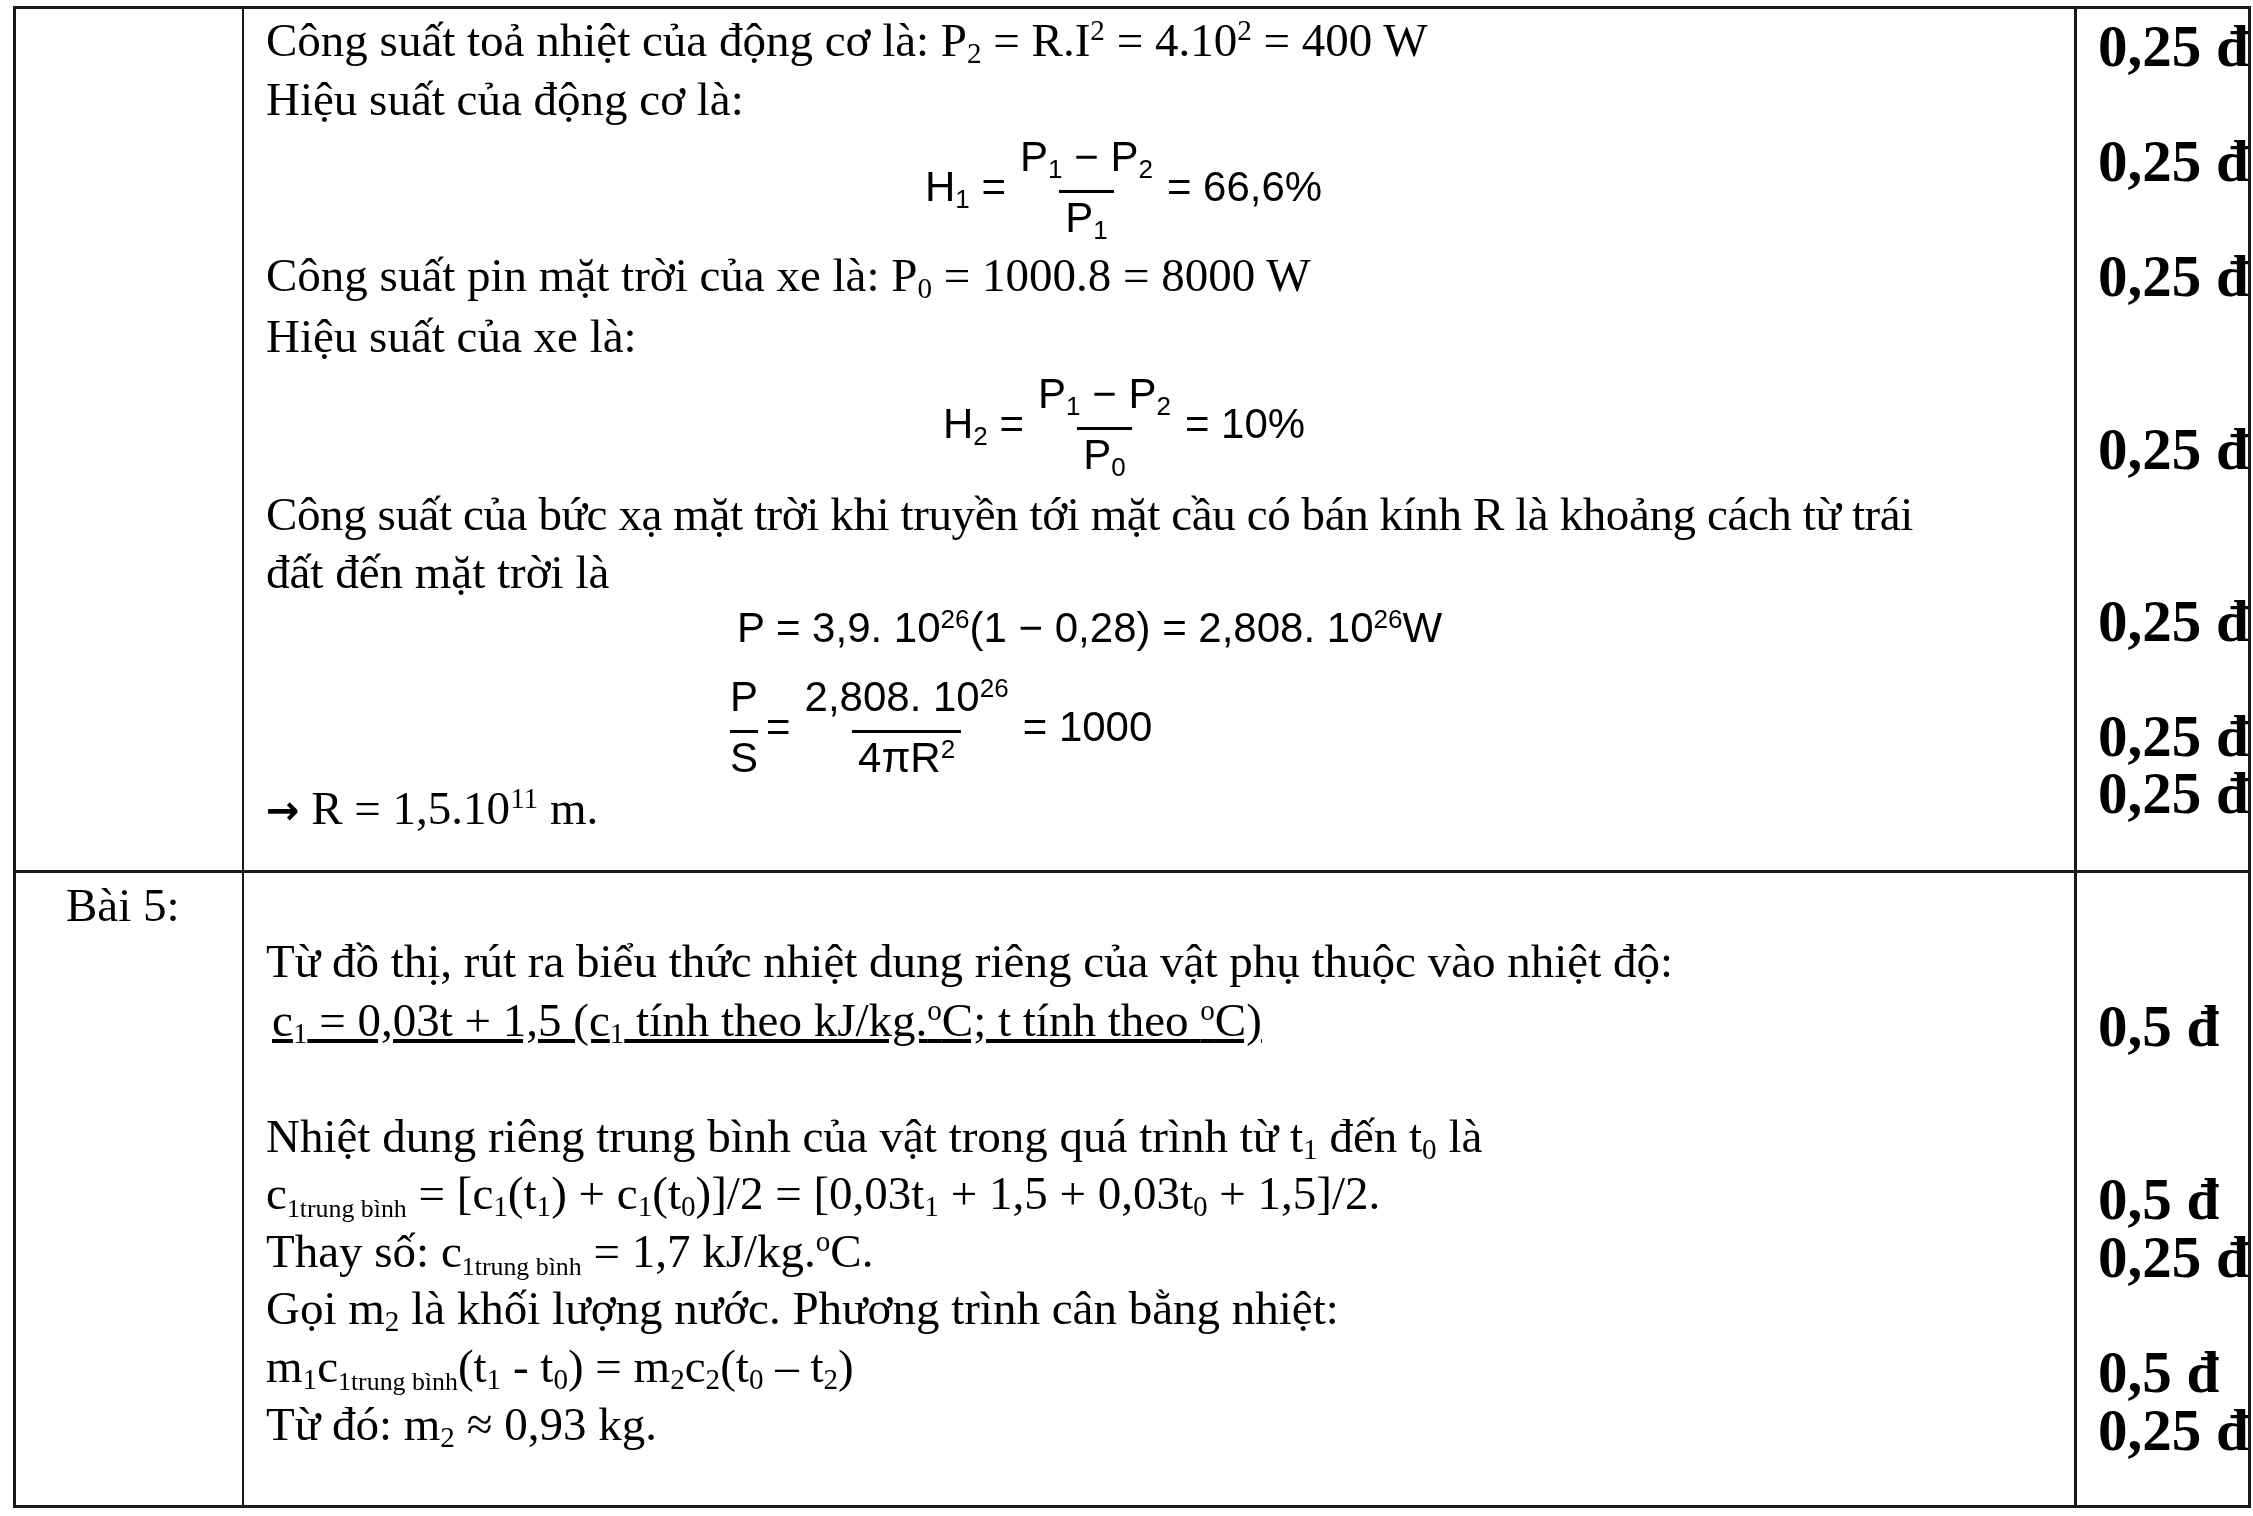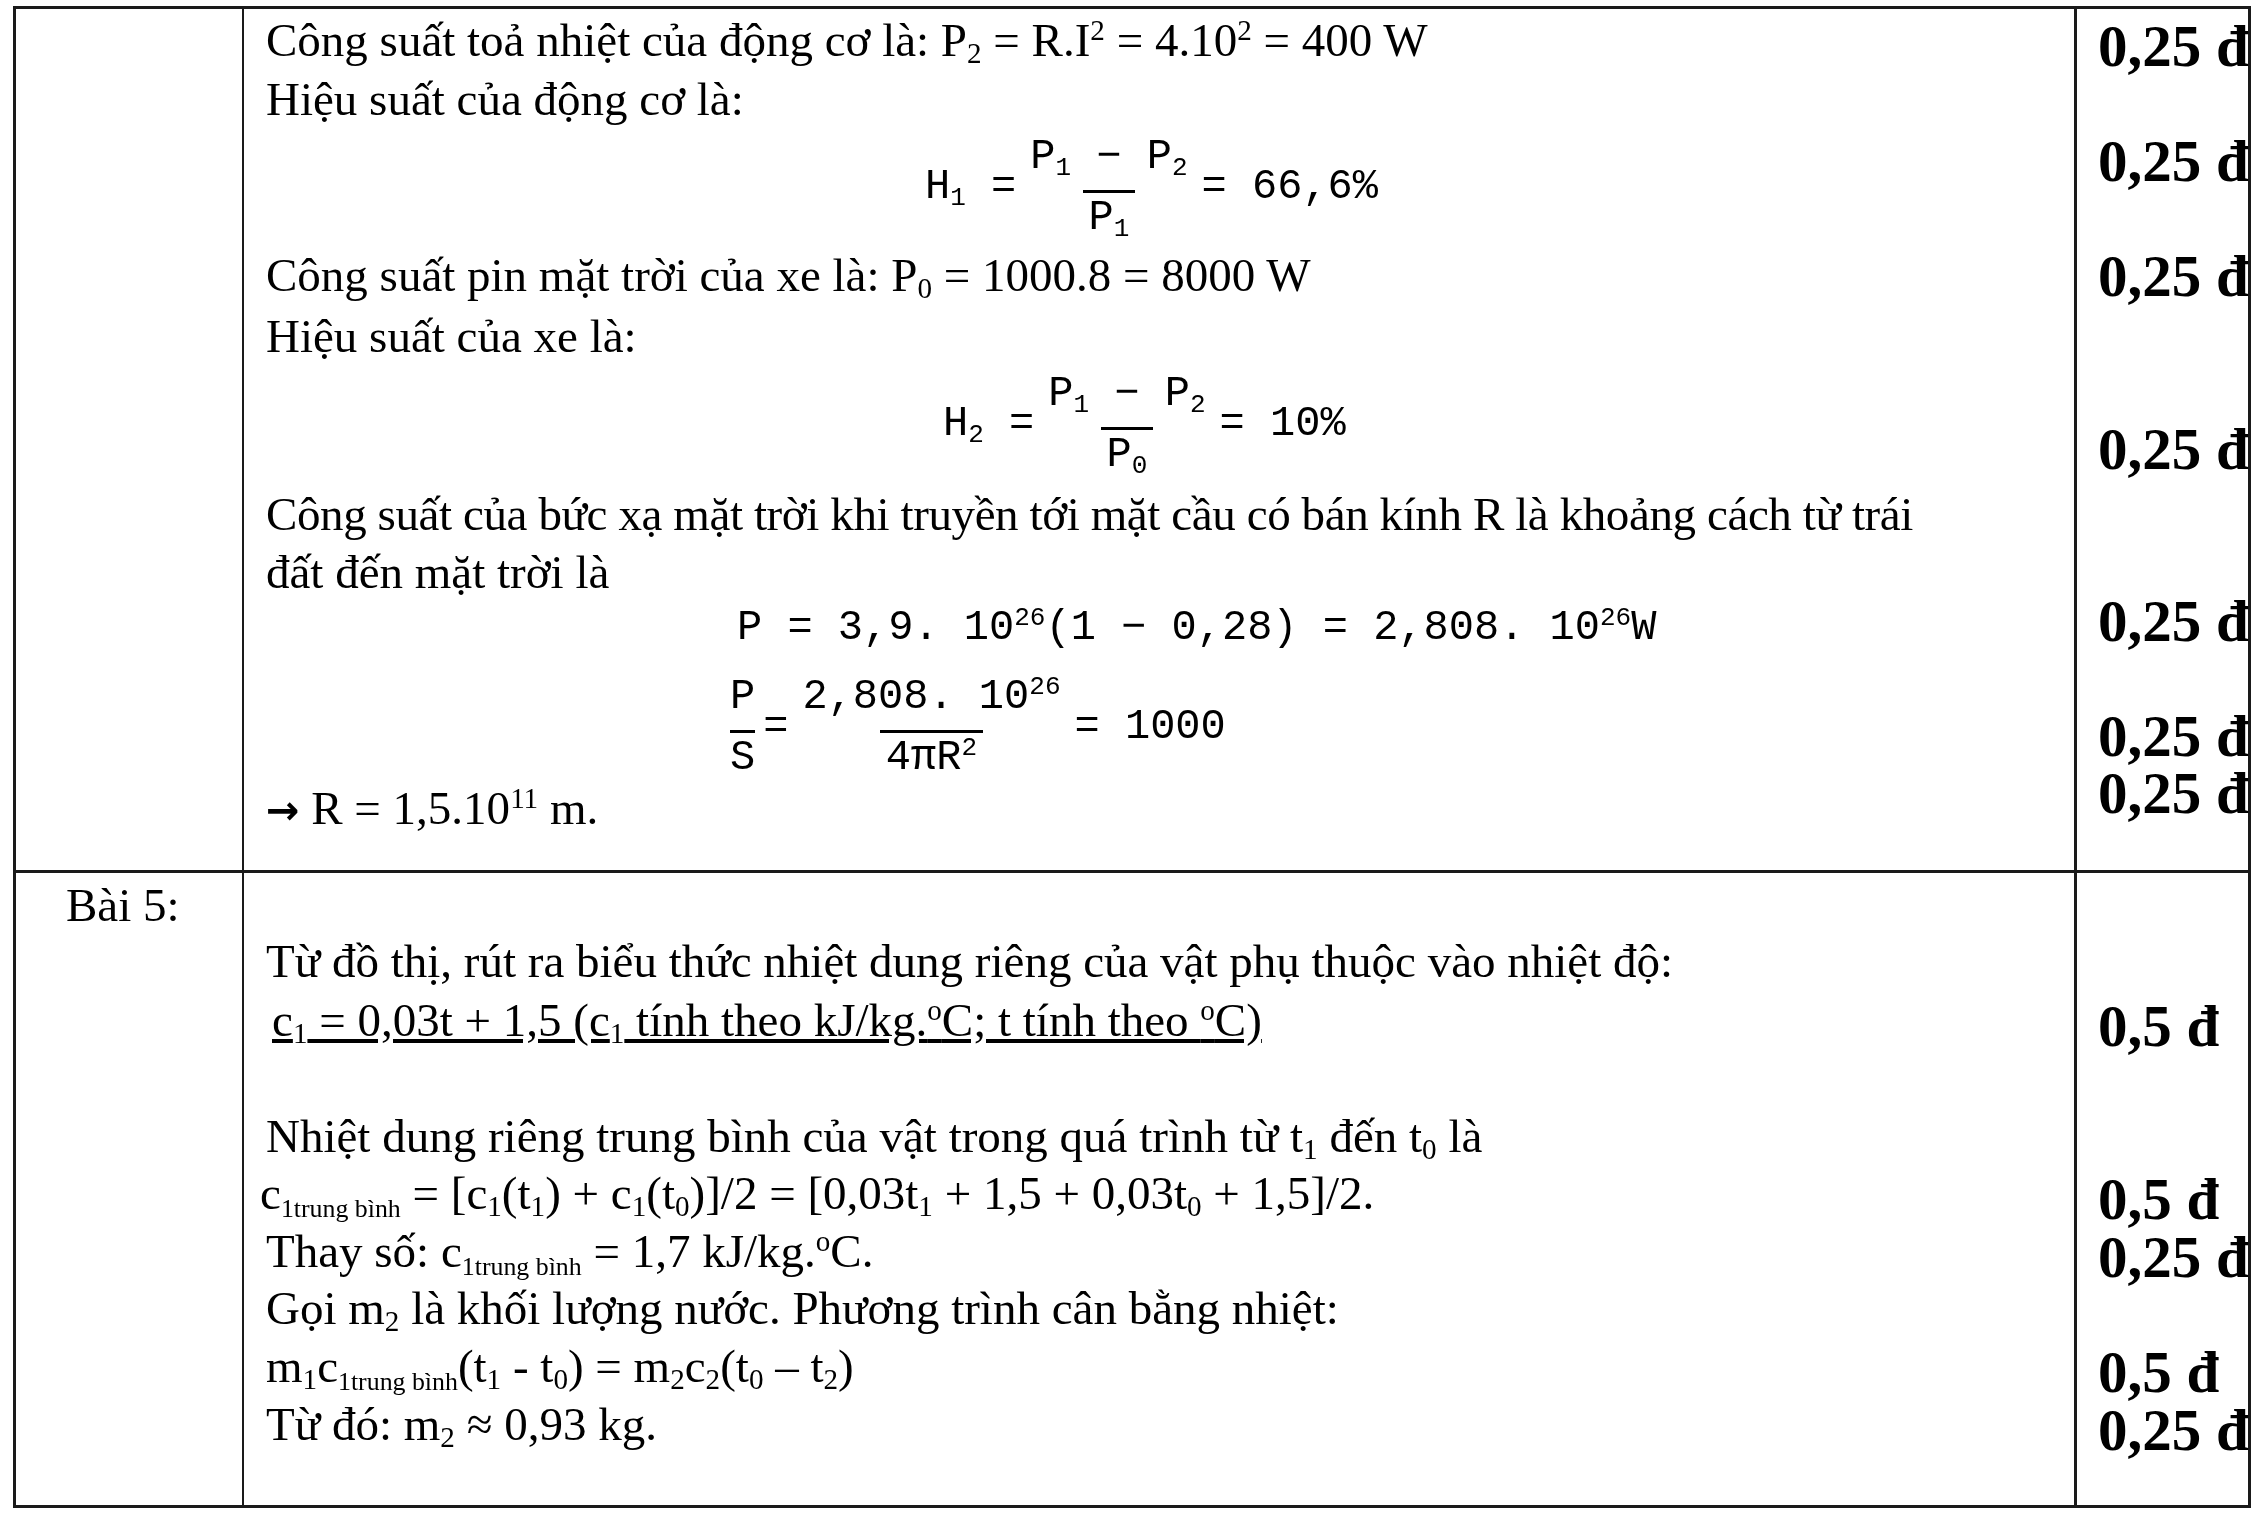--- a/index.html
+++ b/index.html
@@ -1,20 +1,20 @@
 <!DOCTYPE html>
 <html><head>
 <meta charset="utf-8">
 <style>
   html, body { margin: 0; padding: 0; background: #ffffff; }
   body { width: 2253px; height: 1516px; position: relative; overflow: hidden;
          font-family: "Liberation Serif", serif; color: #000; }
   .rule { position: absolute; background: #1a1a1a; }
   .txt { position: absolute; white-space: nowrap; font-size: 47px; line-height: 1; }
-  .math { position: absolute; white-space: nowrap; font-family: Liberation Mono, monospace; font-size: 42px; line-height: 1; }
+  .math { position: absolute; white-space: nowrap; font-family: Liberation Sans, sans-serif; font-size: 42px; line-height: 1; }
   .score { position: absolute; left: 2098px; font-weight: bold; font-size: 59px; white-space: nowrap; line-height: 1; }
   .label { position: absolute; font-weight: normal; font-size: 47px; white-space: nowrap; line-height: 1; }
   sub { font-size: 0.62em; vertical-align: -0.25em; line-height: 0; }
   sup { font-size: 0.62em; vertical-align: 0.55em; line-height: 0; }
   .frac { display: inline-flex; flex-direction: column; align-items: center; vertical-align: middle; margin: 0 8px; gap: 8px; }
   .frac .num { padding: 0 6px 4px 6px; }
   .frac .den { padding: 4px 6px 0 6px; border-top: 3px solid #000; }
   .eqrow { display: flex; align-items: center; }
   .sub-small { font-size: 0.55em; vertical-align: -0.3em; line-height: 0; }
 </style>
@@ -102,21 +102,21 @@
   <div class="txt" style="left:266px; top:938px;">Từ đồ thị, rút ra biểu thức nhiệt dung riêng của vật phụ thuộc vào nhiệt độ:</div>
 
   <div class="txt" style="left:272px; top:997px;text-decoration:underline;">
     <span>c</span><sub>1</sub><span> = 0,03t + 1,5 (c</span><sub>1</sub><span> tính theo kJ/kg.</span><sup>o</sup><span>C; t tính theo </span><sup>o</sup><span>C)</span>
   </div>
 
   <div class="txt" style="left:266px; top:1113px;">
     <span>Nhiệt dung riêng trung bình của vật trong quá trình từ t</span><sub>1</sub><span> đến t</span><sub>0</sub><span> là</span>
   </div>
 
-  <div class="txt" style="left:260px; top:1170px;">
+  <div class="txt" style="left:266px; top:1170px;">
     <span>c</span><sub class="sub-small">1trung bình</sub><span> = [c</span><sub>1</sub><span>(t</span><sub>1</sub><span>) + c</span><sub>1</sub><span>(t</span><sub>0</sub><span>)]/2 = [0,03t</span><sub>1</sub><span> + 1,5 + 0,03t</span><sub>0</sub><span> + 1,5]/2.</span>
   </div>
 
   <div class="txt" style="left:266px; top:1228px;">
     <span>Thay số:  c</span><sub class="sub-small">1trung bình</sub><span> = 1,7 kJ/kg.</span><sup>o</sup><span>C.</span>
   </div>
 
   <div class="txt" style="left:266px; top:1285px;">
     <span>Gọi m</span><sub>2</sub><span> là khối lượng nước. Phương trình cân bằng nhiệt:</span>
   </div>

